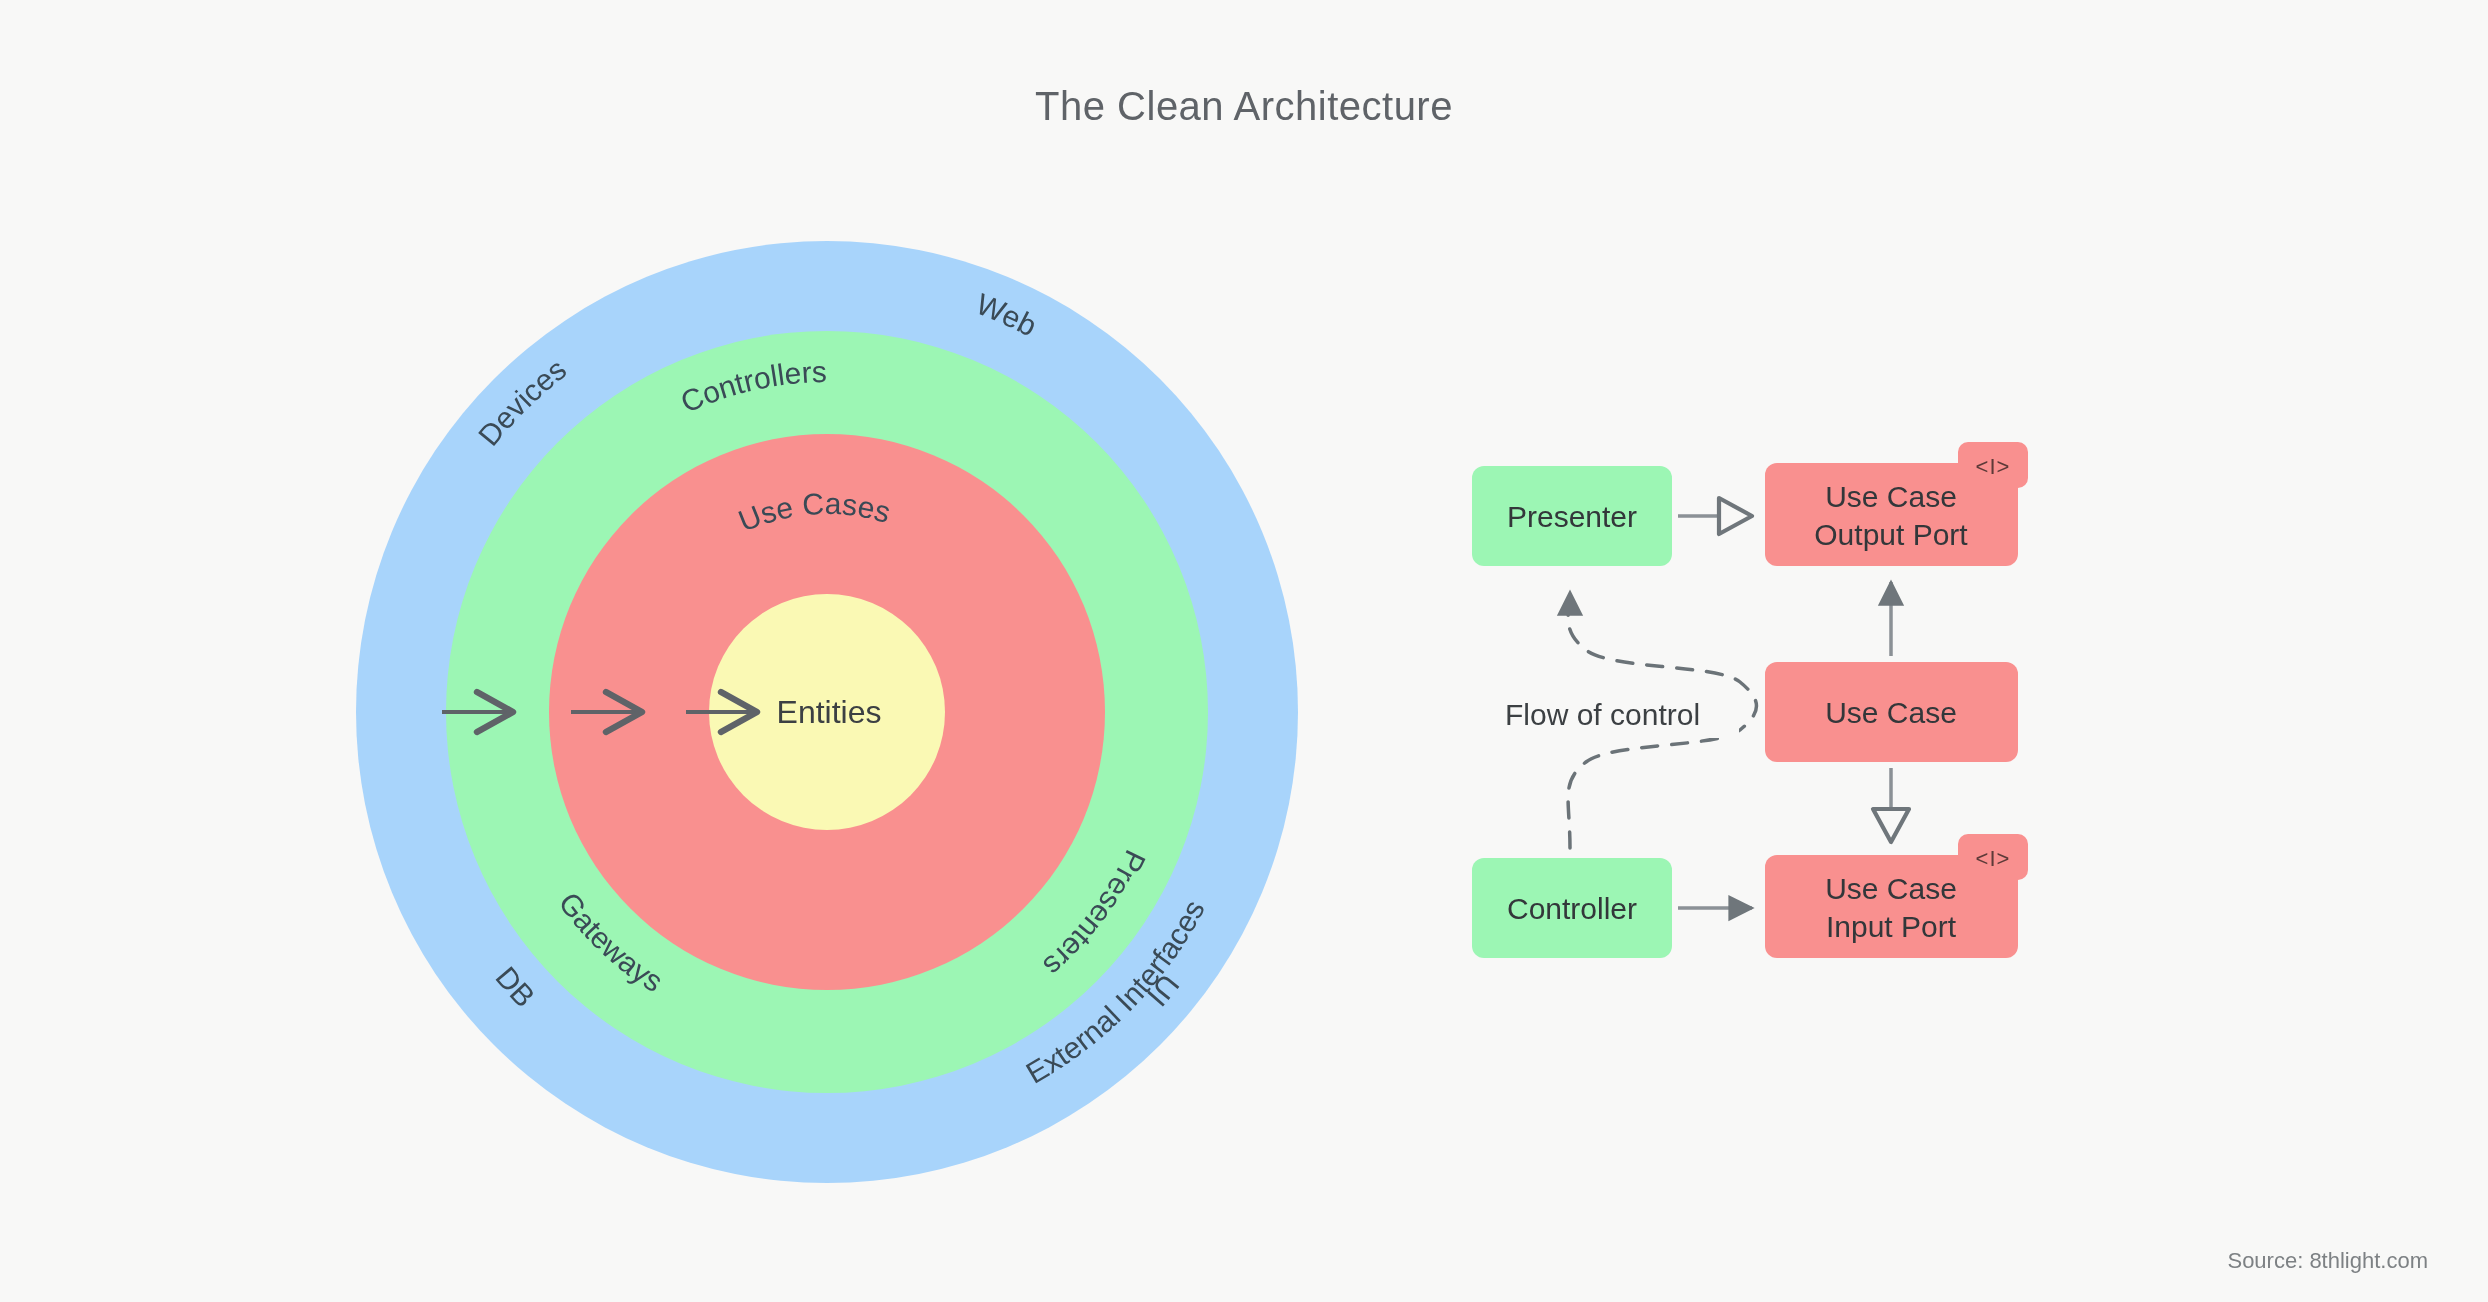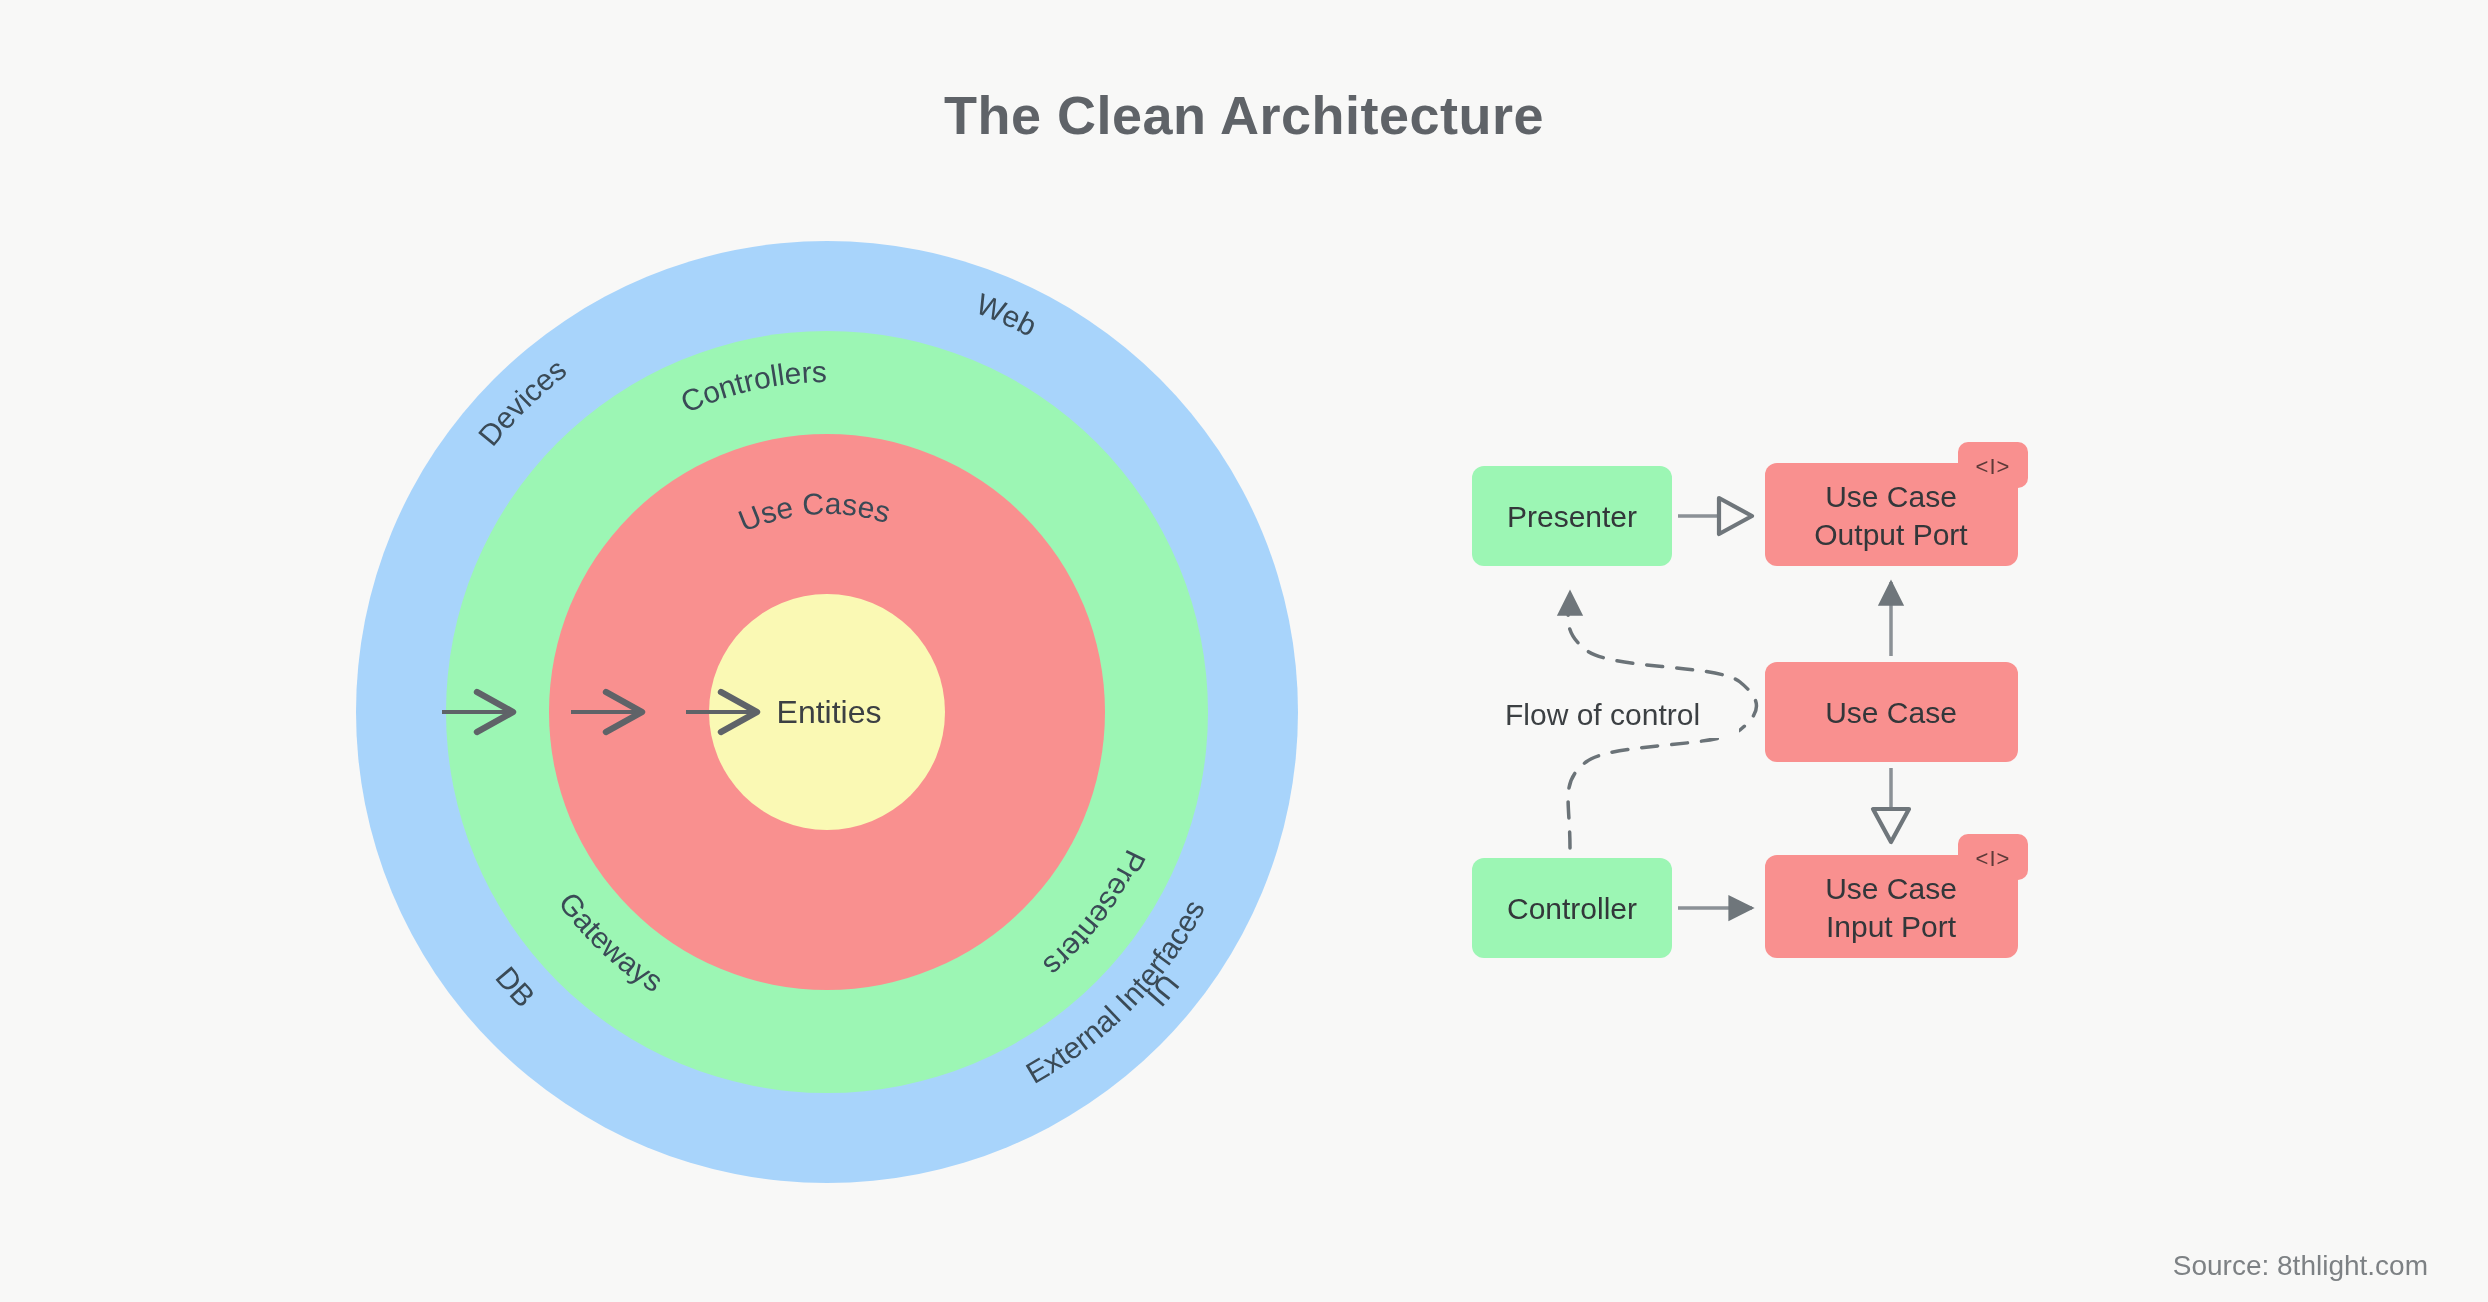--- a/index.html
+++ b/index.html
@@ -21,30 +21,30 @@
     inset: 0;
     width: 2488px;
     height: 1302px;
   }
   .page-title {
     position: absolute;
     left: 0;
     top: 84px;
     width: 2488px;
     text-align: center;
-    font-size: 54px;
-    font-weight: 700;
+    font-size: 40px;
+    font-weight: 400;
     color: #5f6368;
     letter-spacing: 0.5px;
   }
   .source-note {
     position: absolute;
     right: 60px;
-    bottom: 20px;
-    font-size: 28px;
+    bottom: 28px;
+    font-size: 22px;
     color: #7d8184;
   }
   svg.layer {
     position: absolute;
     left: 0;
     top: 0;
     width: 2488px;
     height: 1302px;
     overflow: visible;
   }

